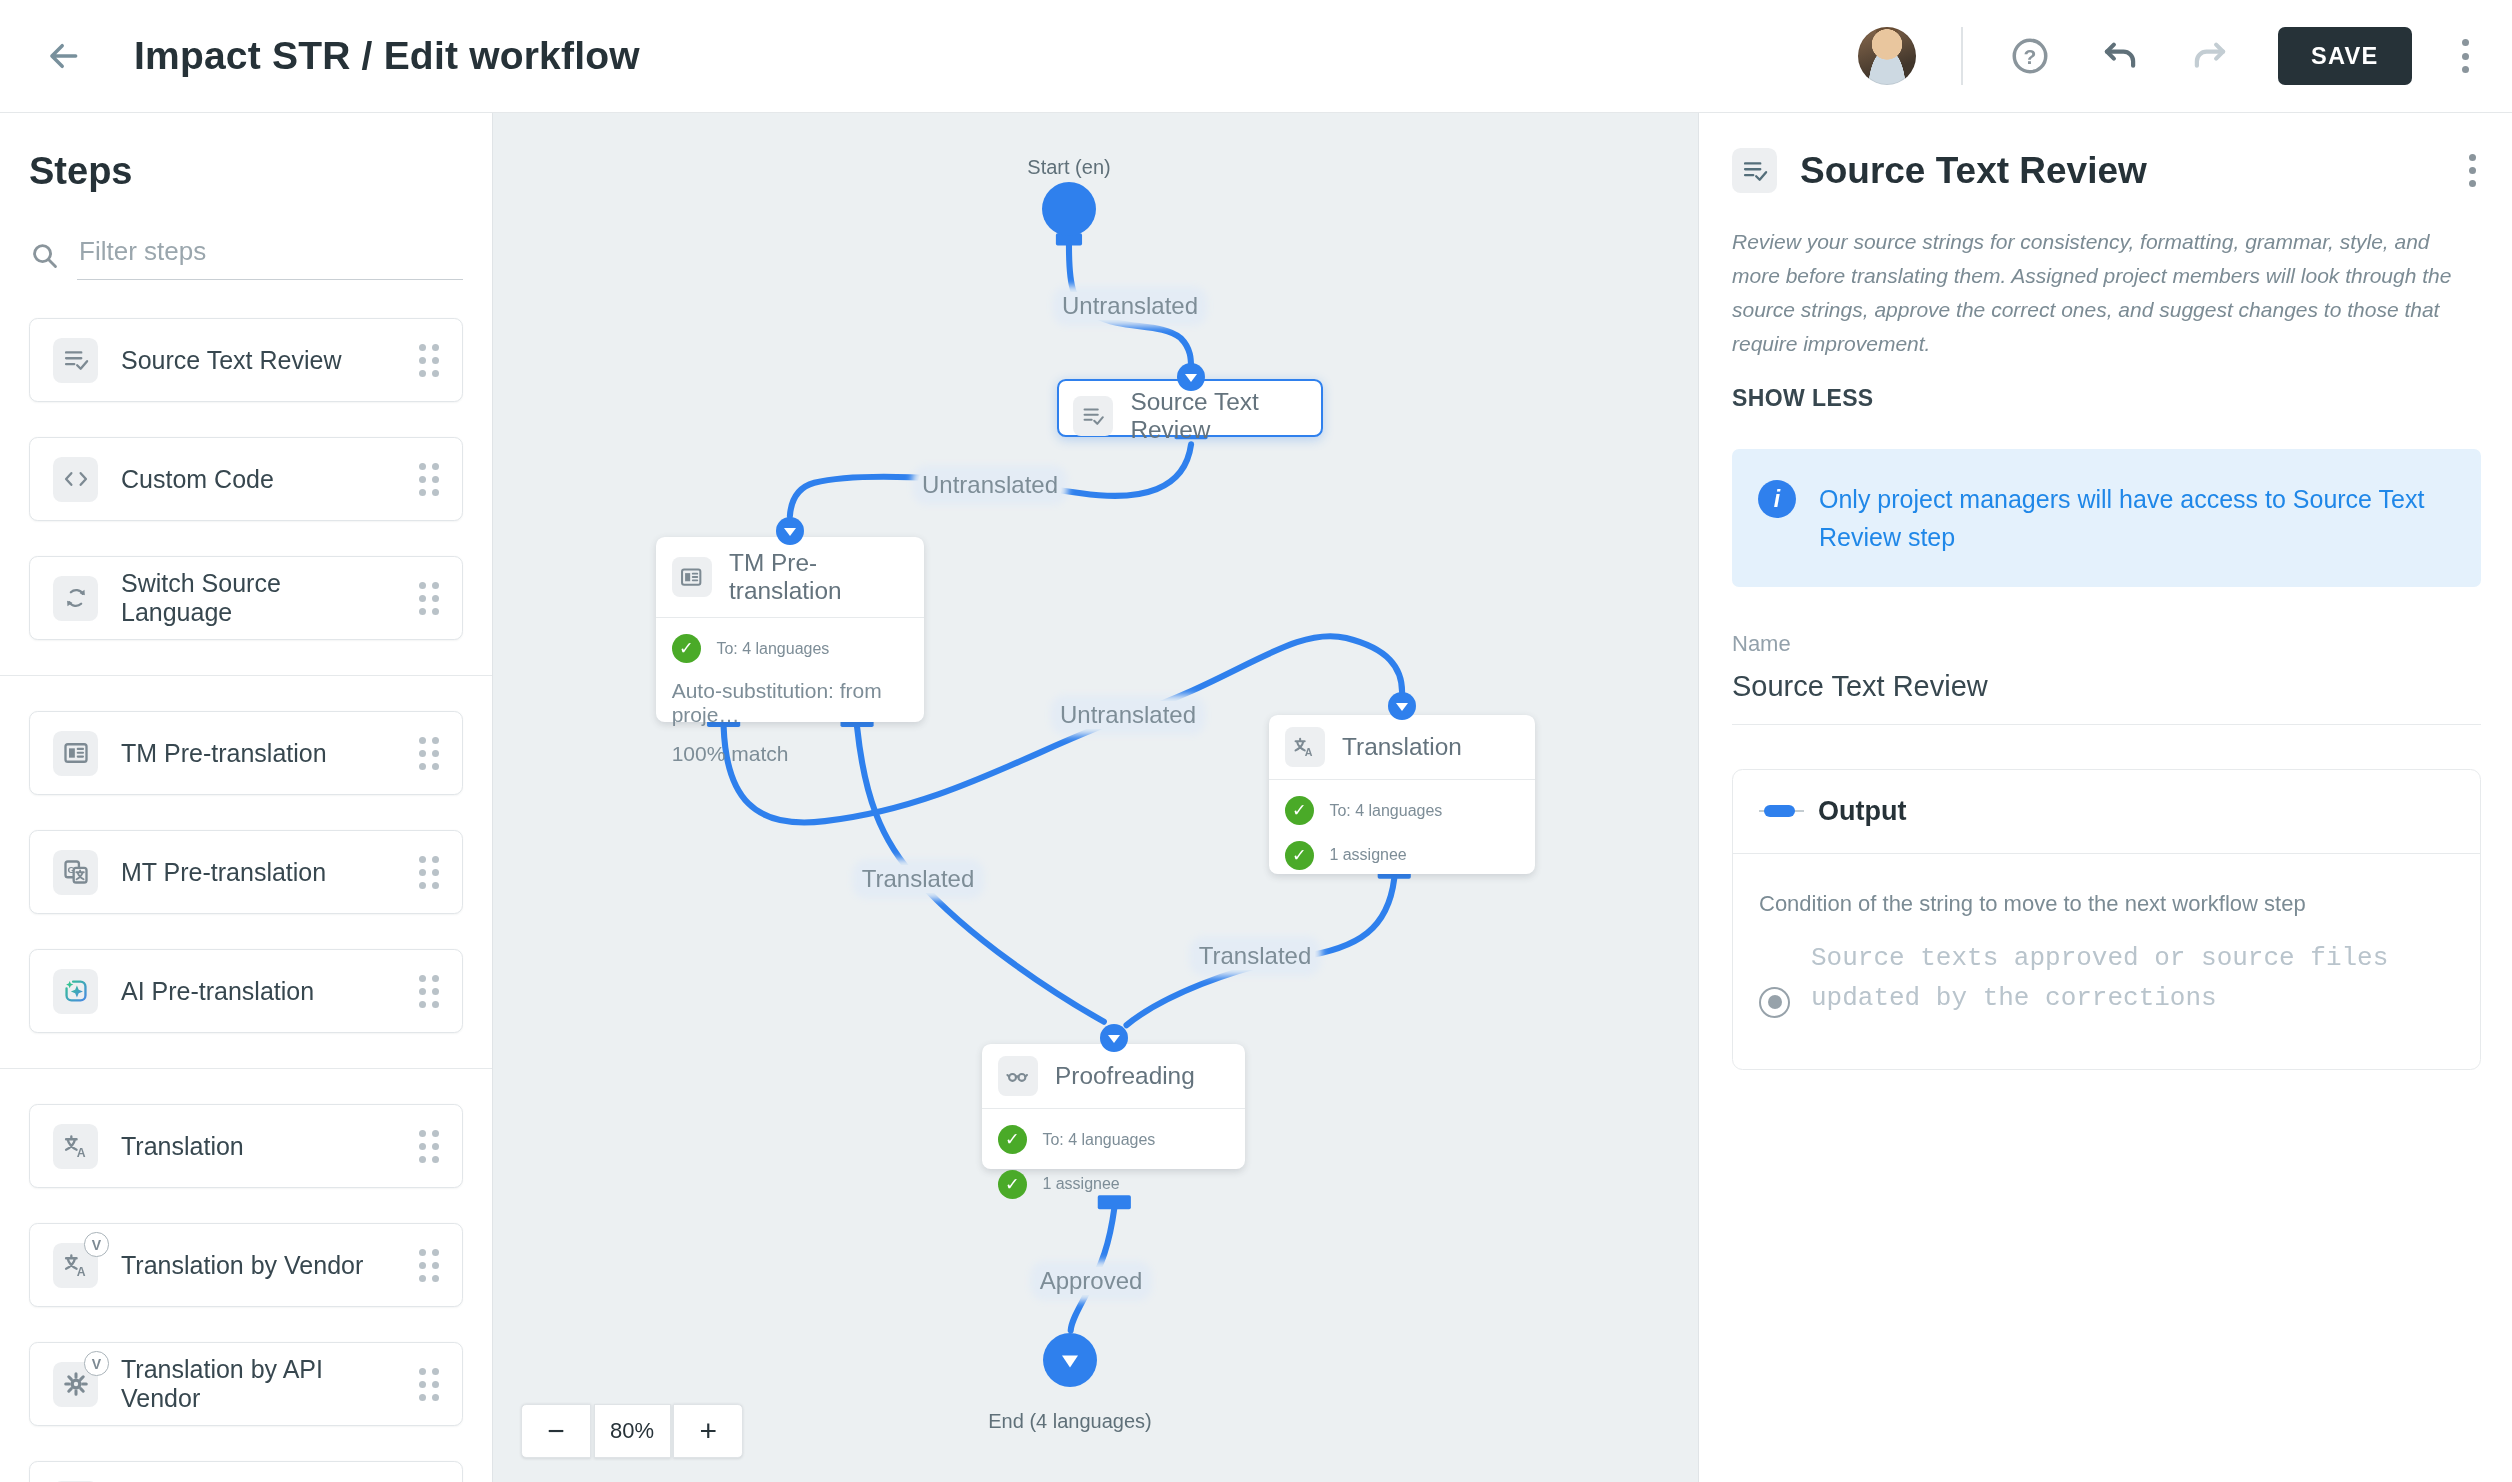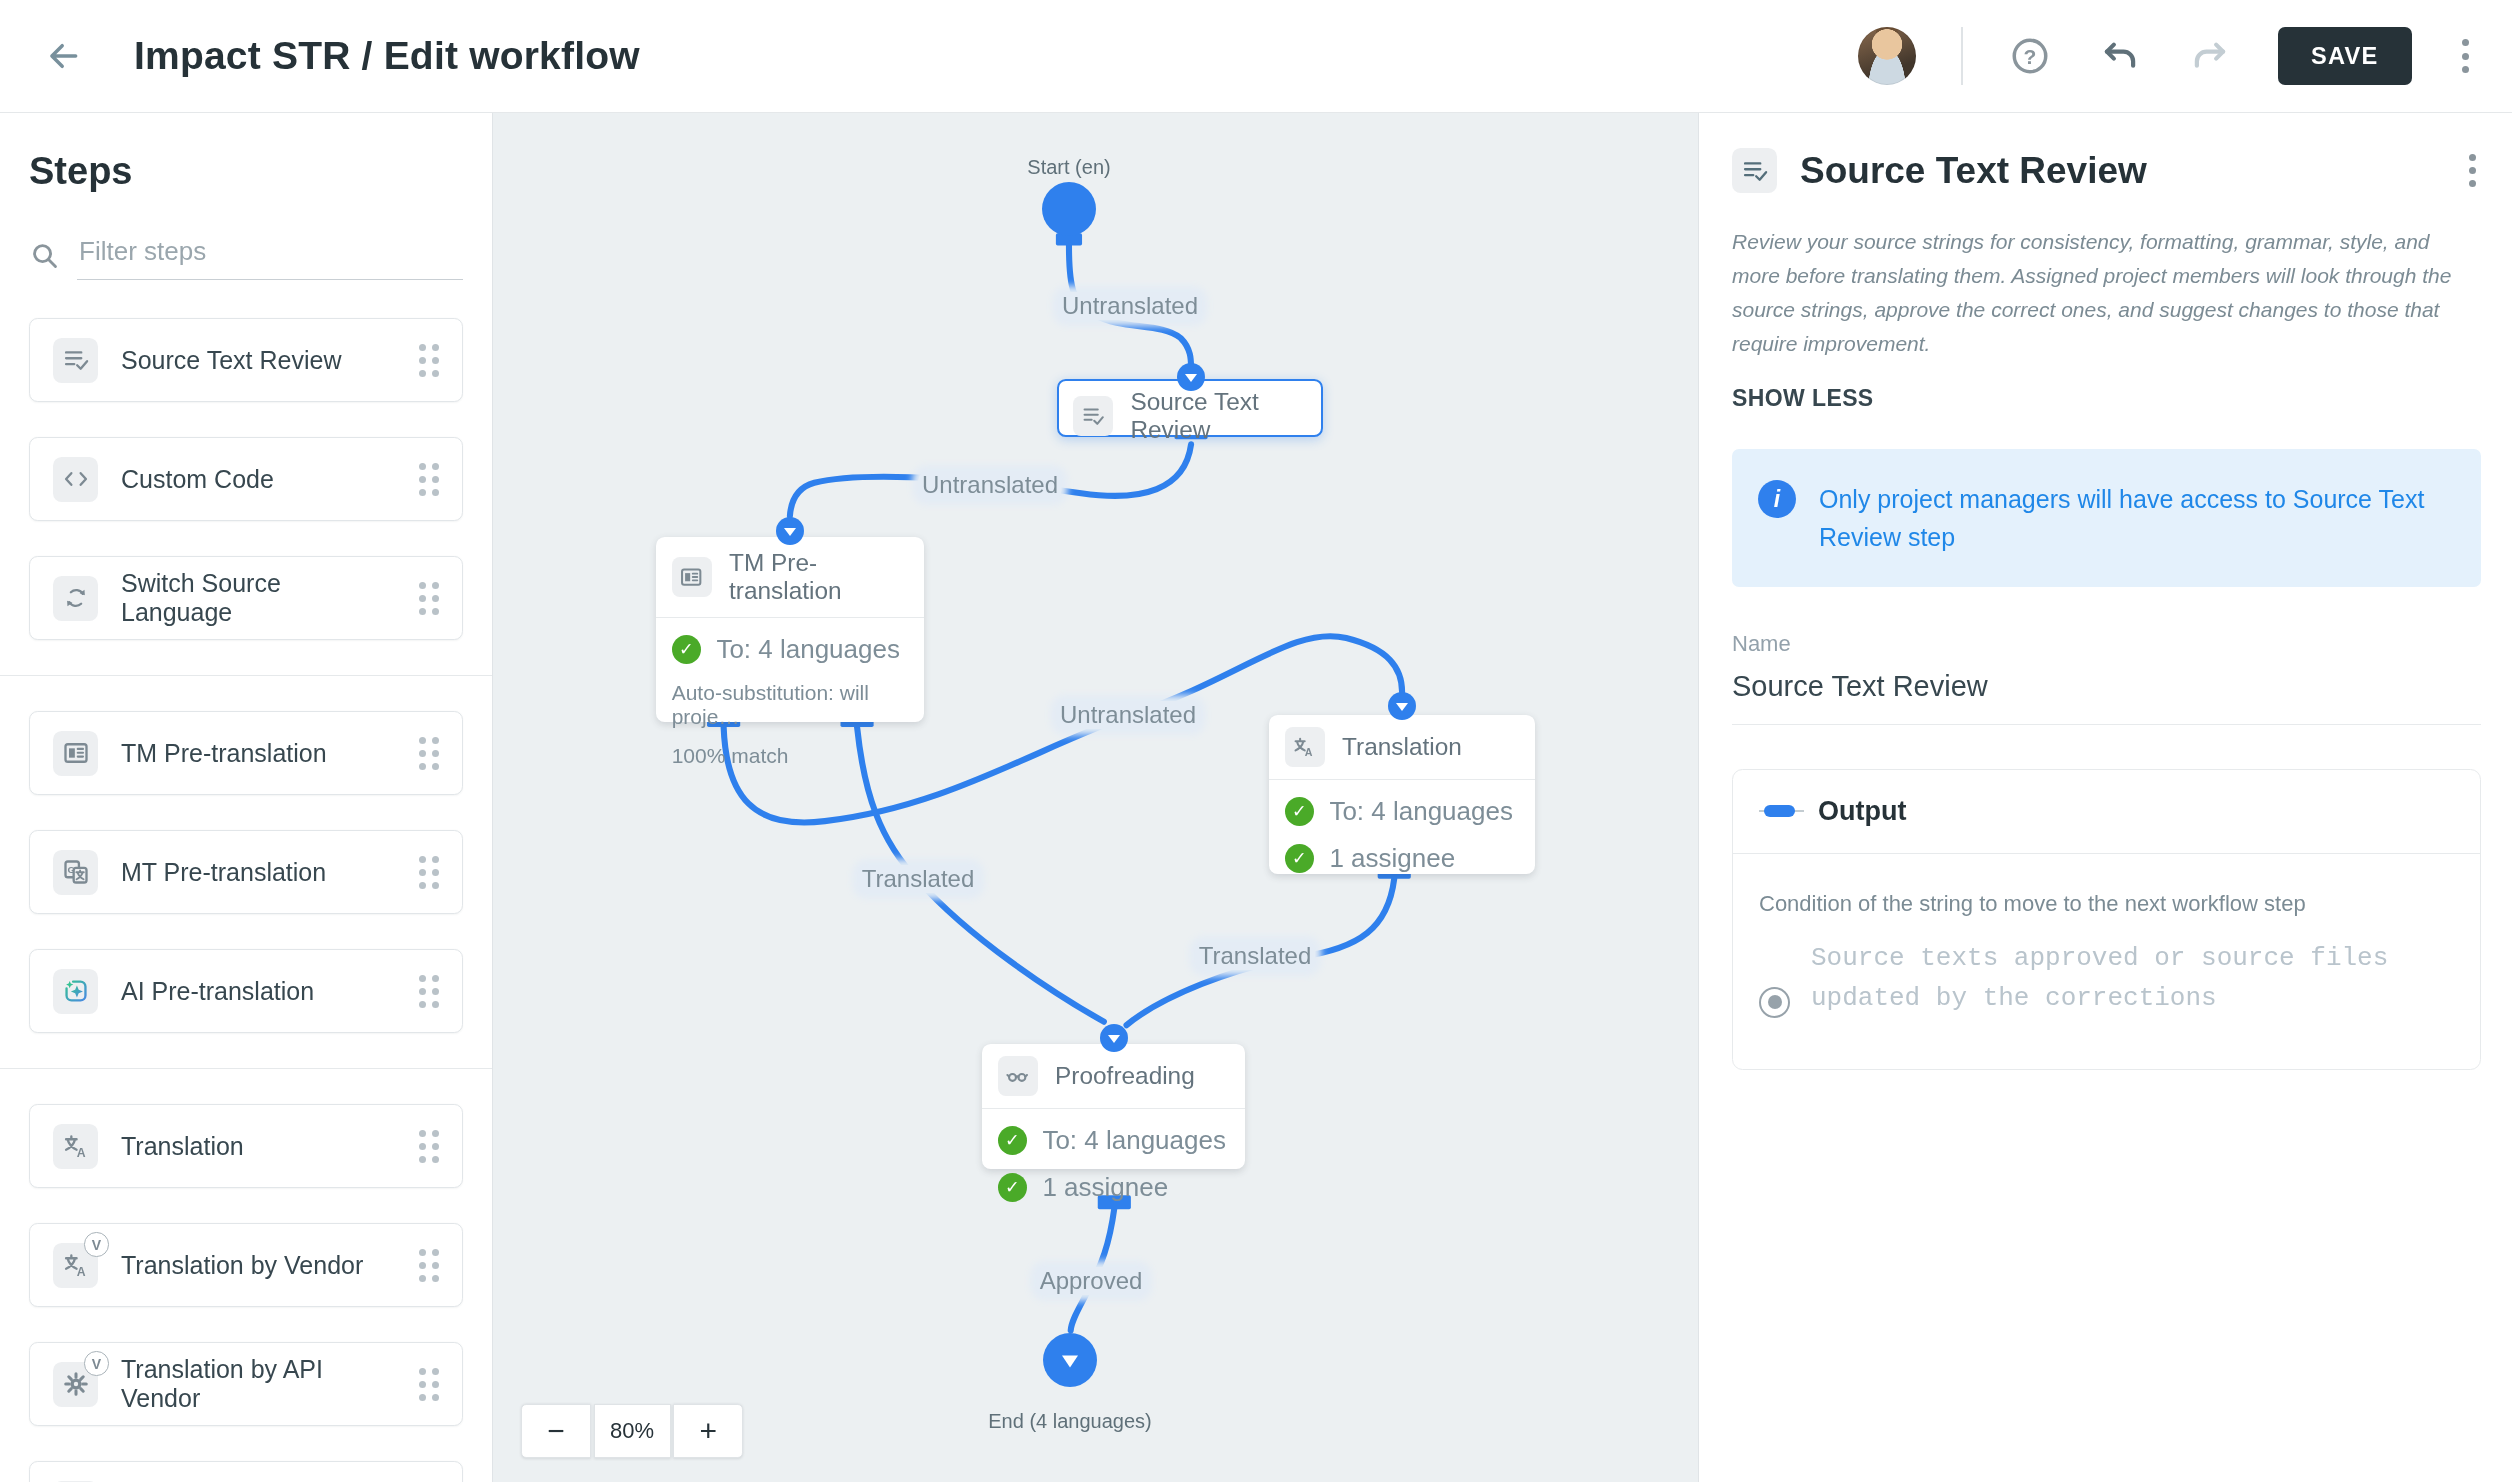--- a/index.html
+++ b/index.html
@@ -71,21 +71,21 @@
           z-index:2; cursor:pointer; }
   .node-header { display:flex; align-items:center; gap:17.4px; padding:12.2px 15.7px; }
   .node-header .chip { width:40px; height:40px; min-width:40px; border-radius:7.9px; }
   .node-header .chip svg { width:24.4px; height:24.4px; }
   .node-title { font-size:24.4px; color:#64737d; }
   .node-sep { border-top:0.9px solid #e7eaec; }
   .node-row { display:flex; align-items:center; gap:15.7px; padding:0 15.7px; margin-top:15.7px; }
   .node-row.plain { color:#7d8d97; font-size:21px; }
   .check { width:29px; height:29px; min-width:29px; border-radius:50%; background:#4aaa28; color:#fff;
            display:flex; align-items:center; justify-content:center; font-size:17.4px; font-weight:700; }
-  .row-text { font-size:26px; color:#7d8d97; }
+  .row-text { font-size:16px; color:#7d8d97; }
   .node.selected { border:2.6px solid #2f80ed; box-shadow:0 2.6px 10.5px rgba(47,128,237,.28); }
 
   .zoom-widget { position:absolute; display:flex; gap:2.6px; z-index:4; }
   .zoom-btn { width:70px; height:54px; background:#fff; border:0.9px solid #dfe3e6;
               display:flex; align-items:center; justify-content:center; font-size:30px; color:#263238;
               box-shadow:0 0.9px 2.6px rgba(40,50,60,.12); cursor:pointer; }
   .zoom-btn.first { border-radius:5.2px 0 0 5.2px; }
   .zoom-btn.last { border-radius:0 5.2px 5.2px 0; }
   .zoom-level { width:77px; font-size:22px; cursor:default; }
 
@@ -413,21 +413,21 @@
             <path d="M13.5 8.5h4.5M13.5 11.8h4.5M13.5 15.1h4.5" stroke-width="1.8"></path>
           </svg>
         </span>
         <span class="node-title">TM Pre-translation</span>
       </div>
       <div class="node-sep"></div>
       <div class="node-row">
         <span class="check">✓</span>
         <span class="row-text">To: 4 languages</span>
       </div>
-      <div class="node-row plain">Auto-substitution: will proje…</div>
+      <div class="node-row plain">Auto-substitution: from proje…</div>
       <div class="node-row plain">100% match</div>
     </div>
 
     <div class="node" style="left:776px;top:602px;width:266px;height:159px;">
       <div class="node-header">
         <span class="chip">
           <svg viewBox="0 0 24 24" class="gicon">
             <path d="M3.5 6.2h9M8 3.8v2.4M11.2 6.2c-.9 4-4.3 7.4-7.7 9M4.8 6.2c.9 4 4.3 7.4 7.7 9"></path>
             <text x="16.4" y="21" text-anchor="middle" font-size="10.5" font-weight="bold" fill="#7d8a93" stroke="none" font-family="Liberation Sans,sans-serif">A</text>
           </svg>

